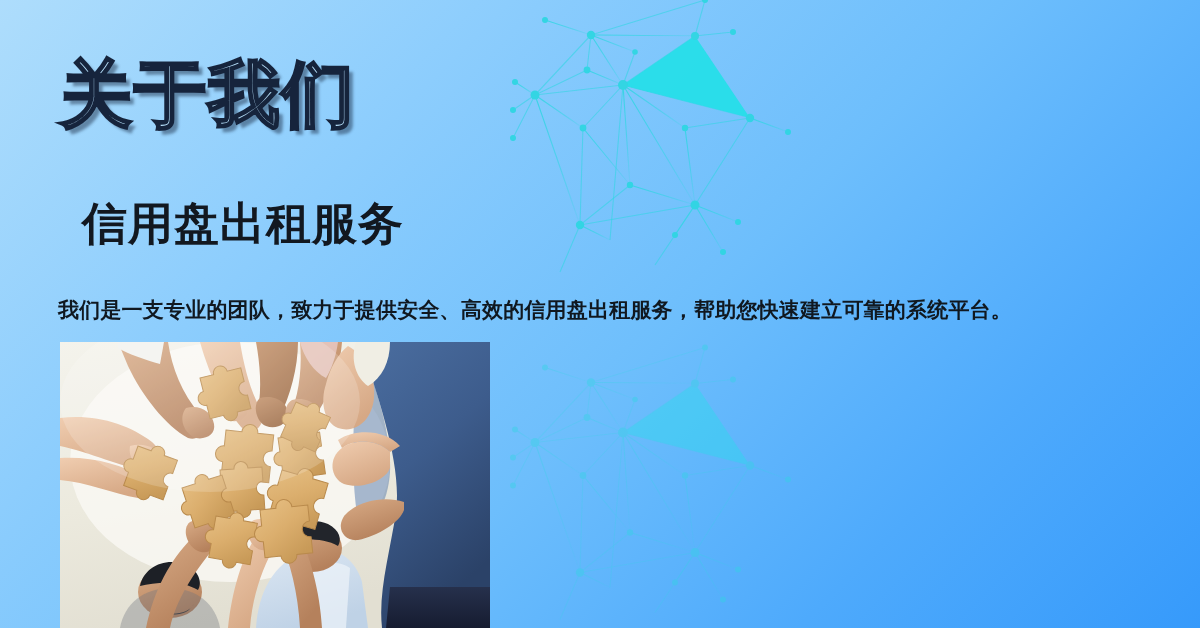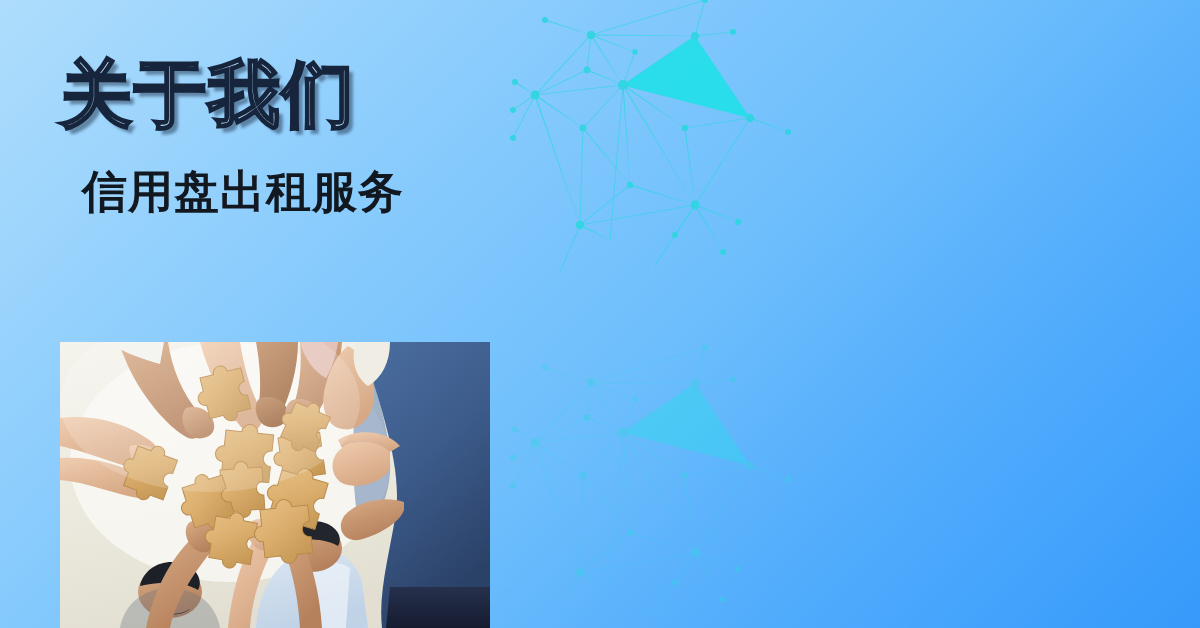--- a/index.html
+++ b/index.html
@@ -69,20 +69,21 @@
     font-size: 45px;
     font-weight: bold;
     line-height: 1.42;
     color: #121820;
     letter-spacing: 1px;
     white-space: nowrap;
   }
   .subtitle .line2 {
     display: block;
     padding-left: 20px;
+    margin-top: 32px;
   }
 
   .body-text {
     position: absolute;
     left: 58px;
     top: 296px;
     width: 1100px;
     font-size: 21px;
     font-weight: bold;
     color: #101820;
@@ -264,20 +265,21 @@
       </g>
     </svg>
   </div>
 
   <div class="title">关于我们</div>
 
   <div class="subtitle">
     <span class="line2">信用盘出租服务</span>
   </div>
 
+  <div class="body-text">我们是一支专业的团队，致力于提供安全、高效的信用盘出租服务，帮助您快速建立可靠的系统平台。</div>
 
   <div class="photo">
     <svg width="430" height="286" viewBox="0 0 430 286" xmlns="http://www.w3.org/2000/svg">
       <defs>
         <linearGradient id="bgRoom" x1="0" y1="0" x2="0.3" y2="1">
           <stop offset="0%" stop-color="#f4f3ec"></stop>
           <stop offset="55%" stop-color="#eceade"></stop>
           <stop offset="100%" stop-color="#e2dfd2"></stop>
         </linearGradient>
         <linearGradient id="shirtBlue" x1="0" y1="0" x2="0.4" y2="1">

